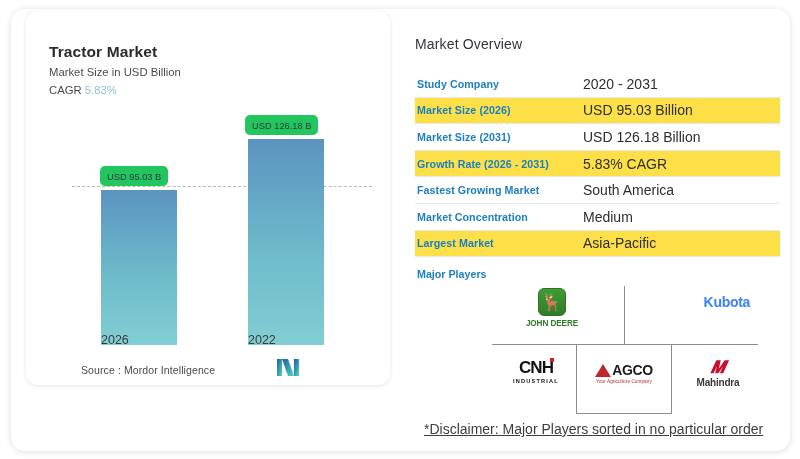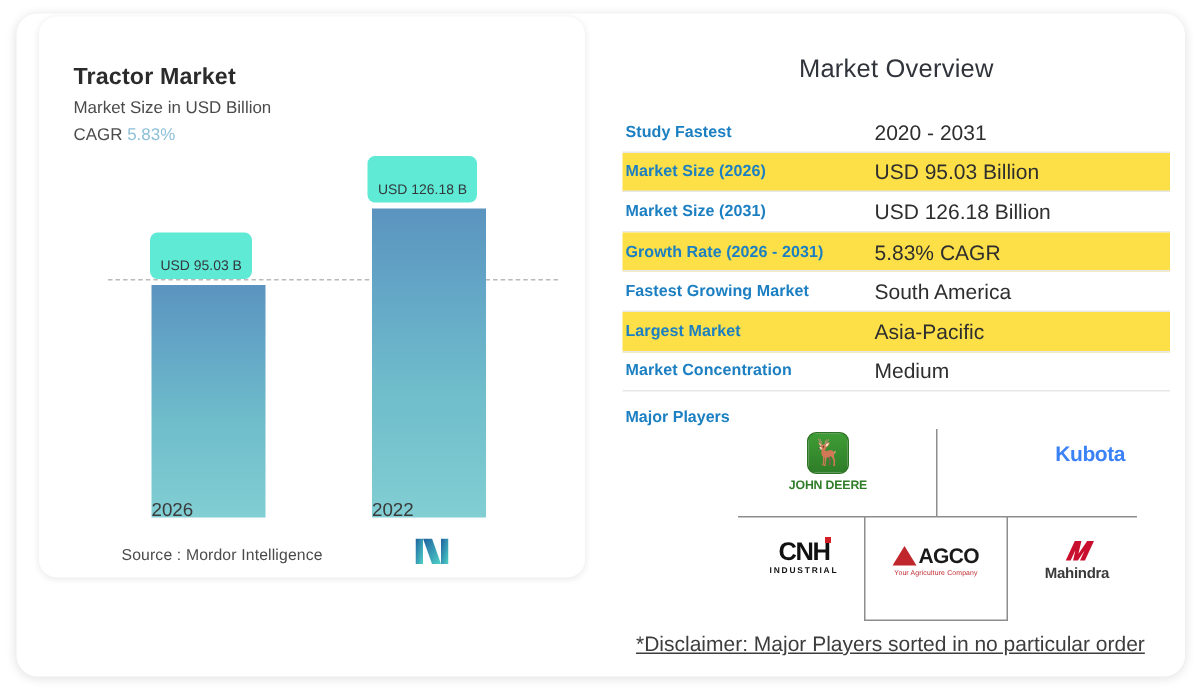--- a/index.html
+++ b/index.html
@@ -64,25 +64,25 @@
   .bar-group { position: absolute; bottom: 20px; }
   .bar {
     position: absolute; bottom: 0;
     background: linear-gradient(180deg, #5b94bf 0%, #63a6c6 26%, #6fbccb 58%, #81ced3 100%);
   }
   .bar-2026 { left: 75px; width: 76px; height: 155px; }
   .bar-2031 { left: 222px; width: 76px; height: 206px; }
 
   .badge {
     position: absolute;
-    background: #5eead4;
+    background: #22c55e;
     border-radius: 5px;
     font-size: 9.3px;
     color: #33383d;
-    padding: 17px 7px 4px 7px;
+    padding: 6px 7px 4px 7px;
     white-space: nowrap;
     line-height: 10px;
   }
   .badge-2026 { left: 74px; bottom: 159px; }
   .badge-2031 { left: 219px; bottom: 210px; }
 
   .x-label {
     position: absolute;
     bottom: -2px;
     font-size: 12.5px;
@@ -105,23 +105,22 @@
   }
   .mi-logo { position: absolute; left: 251px; top: 4px; }
 
   
   .right-panel {
     position: absolute;
     left: 415px; top: 36px;
     width: 365px;
   }
   .mo-title {
-    font-size: 17px; color: #30343a; letter-spacing: .15px;
+    font-size: 14px; color: #30343a; letter-spacing: .15px;
     margin-bottom: 19px;
-    text-align: center;
   }
   .row {
     display: flex; align-items: center;
     height: 26.6px;
     border-bottom: 1px solid #e8e8e8;
   }
   .row.alt { background: #fde047; }
   .row .k {
     width: 168px;
     font-size: 10.7px; color: #1b7fc2; font-weight: bold;
@@ -281,46 +280,46 @@
         <polygon points="5,0 11,0 17,17 11,17" fill="url(#mig)"></polygon>
         <polygon points="17,0 22,0 22,17 17,17" fill="url(#mig)"></polygon>
       </svg>
     </div>
   </div>
 
   <div class="right-panel">
     <div class="mo-title">Market Overview</div>
 
     <div class="row">
-      <div class="k">Study Fastest</div>
+      <div class="k">Study Company</div>
       <div class="v">2020 - 2031</div>
     </div>
     <div class="row alt">
       <div class="k">Market Size (2026)</div>
       <div class="v">USD 95.03 Billion</div>
     </div>
     <div class="row">
       <div class="k">Market Size (2031)</div>
       <div class="v">USD 126.18 Billion</div>
     </div>
     <div class="row alt">
       <div class="k">Growth Rate (2026 - 2031)</div>
       <div class="v">5.83% CAGR</div>
     </div>
     <div class="row">
       <div class="k">Fastest Growing Market</div>
       <div class="v">South America</div>
     </div>
+    <div class="row">
+      <div class="k">Market Concentration</div>
+      <div class="v">Medium</div>
+    </div>
     <div class="row alt">
       <div class="k">Largest Market</div>
       <div class="v">Asia-Pacific</div>
-    </div>
-    <div class="row">
-      <div class="k">Market Concentration</div>
-      <div class="v">Medium</div>
     </div>
 
     <div class="players-row">
       <div class="k">Major Players</div>
     </div>
   </div>
 
   <div class="logo-grid">
     <div class="grid-lines">
       <div class="gl gl-v-top"></div>

